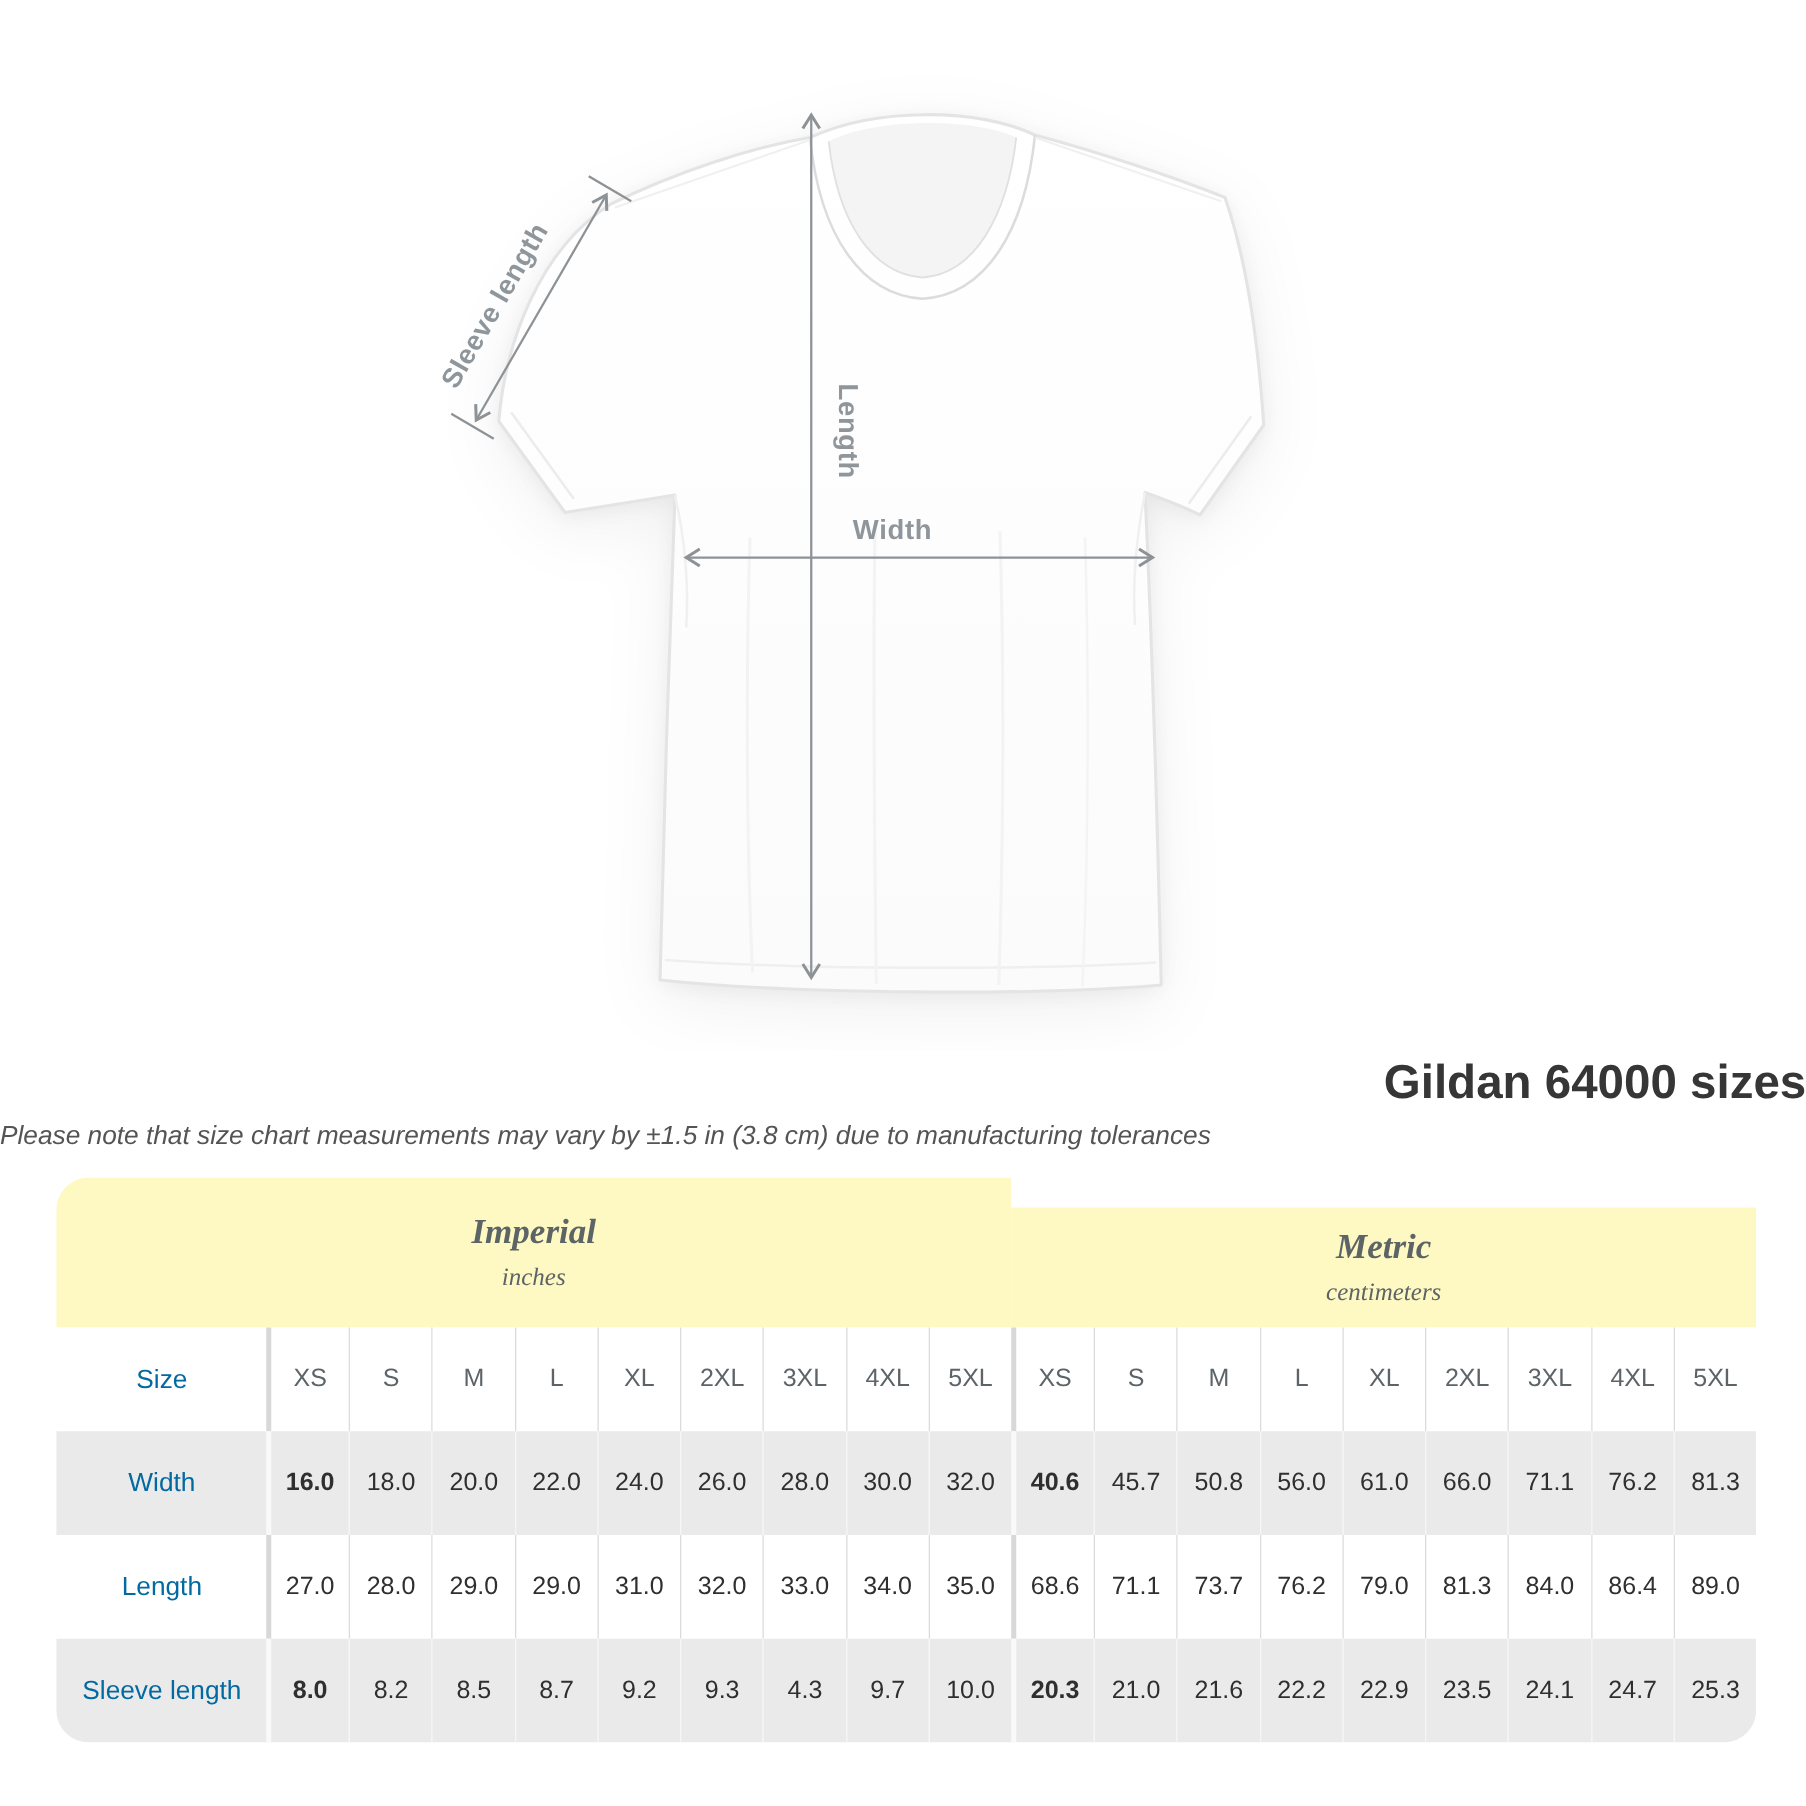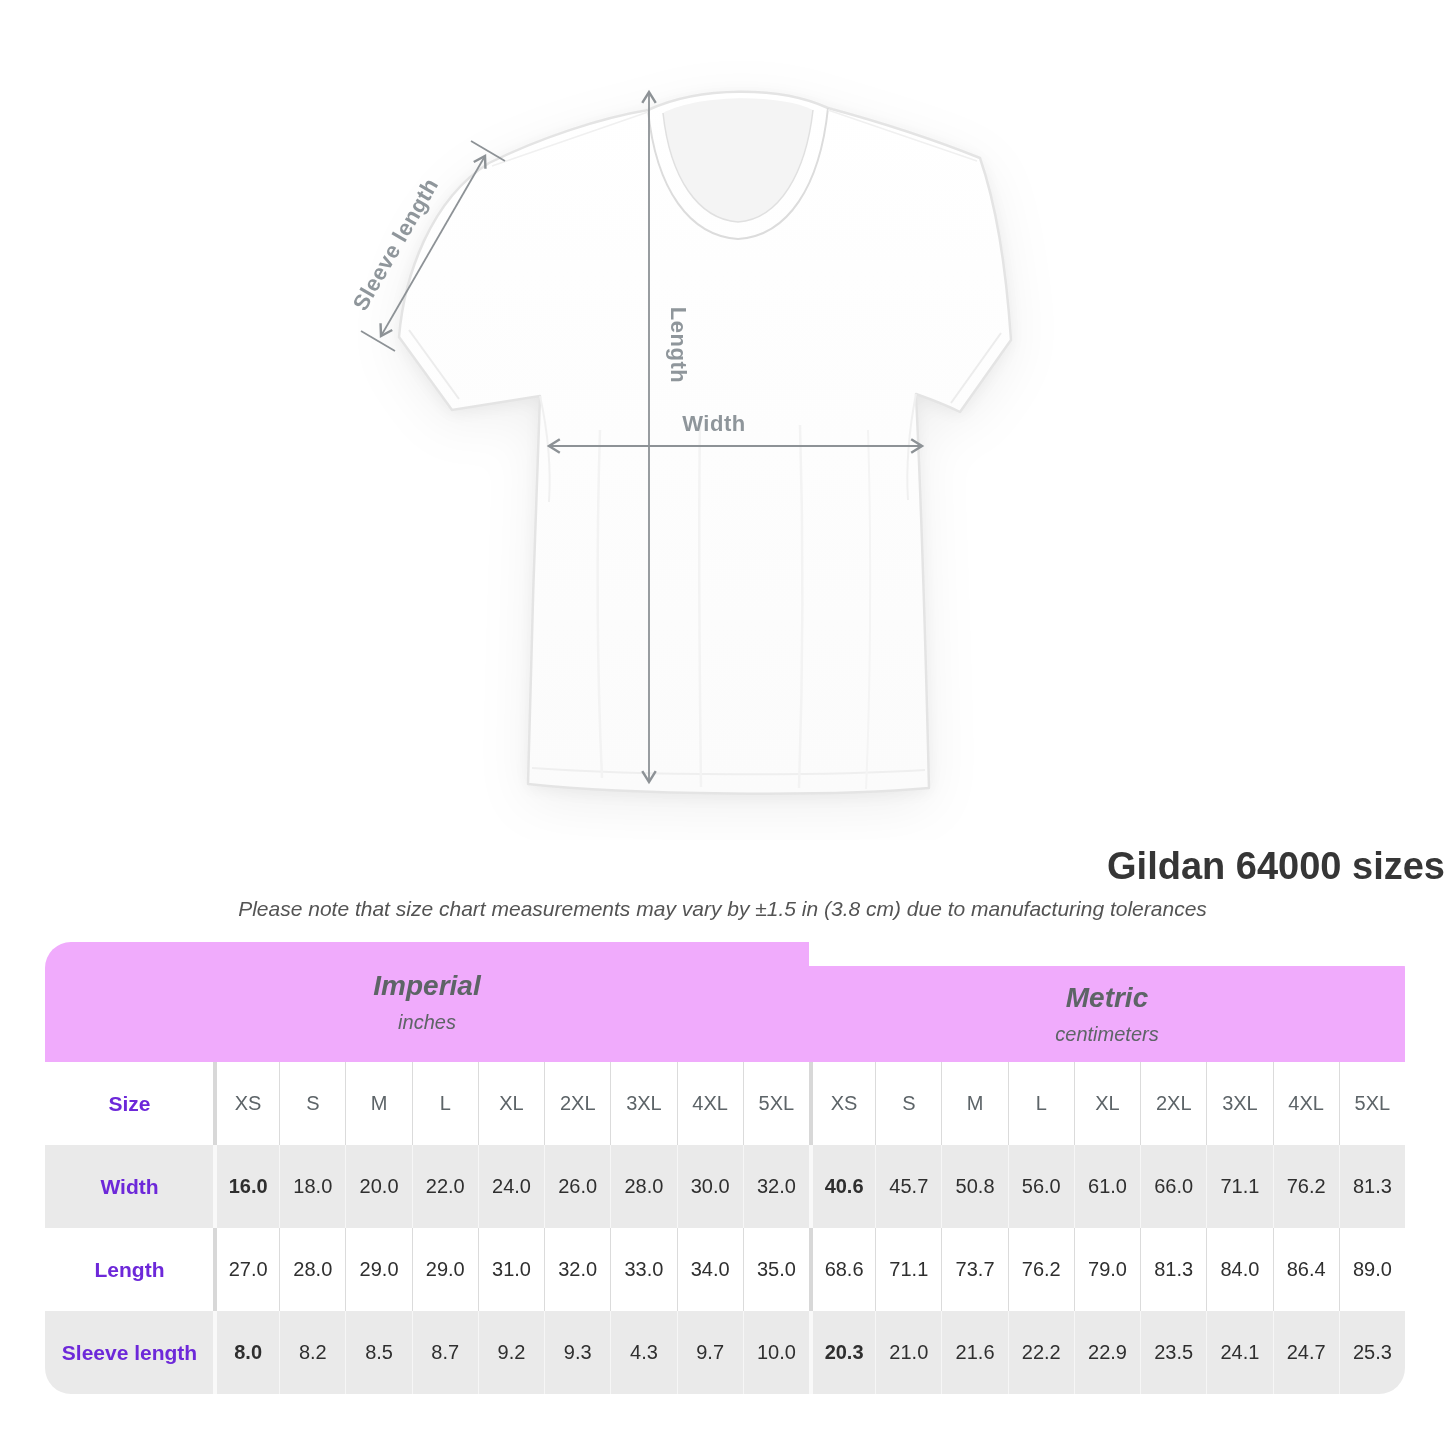--- a/index.html
+++ b/index.html
@@ -25,55 +25,56 @@
   }
 
   
   .page-title {
     position: absolute; top: 845px; left: 0; width: 100%;
     margin: 0; text-align: right;
     font-size: 38px; font-weight: bold; color: #363636;
   }
   .page-note {
     position: absolute; top: 897px; left: 0; width: 100%;
-    margin: 0; text-align: center;
+    margin: 0; text-align: left;
     font-size: 21px; font-style: italic; color: #545454;
   }
 
   
   .size-table {
     position: absolute; top: 942px; left: 45px;
     width: 1360px; height: 452px;
     display: grid;
     grid-template-columns: 168px repeat(18, 1fr);
     grid-template-rows: 120px repeat(4, 83px);
     background: #ffffff;
     border-radius: 26px;
     overflow: hidden;
   }
   .trow { display: contents; }
 
   .band-cell {
-    background: #f0abfc;
+    background: #fef9c3;
     display: flex; flex-direction: column;
     align-items: center; justify-content: center;
     gap: 9px;
+    font-family: Liberation Serif, serif;
   }
   .band-imperial { grid-column: 1 / 11; grid-row: 1; }
   .band-metric   { grid-column: 11 / 20; grid-row: 1; margin-top: 24px; }
   .band-title { font-size: 28px; font-weight: bold; font-style: italic; color: #5d6466; }
   .band-unit  { font-size: 20px; font-style: italic; color: #5d6466; }
 
   .cell {
     display: flex; align-items: center; justify-content: center;
     border-left: 1px solid transparent;
     background: #ffffff;
   }
   .col-head  { font-weight: normal; font-size: 20px; color: #5d6468; }
-  .row-label { font-weight: bold; font-size: 21px; color: #6d28d9; text-align: center; }
+  .row-label { font-weight: normal; font-size: 21px; color: #0369a1; text-align: center; }
   .val       { font-size: 20px; color: #2f2f2f; }
 
   .r-white > .v      { border-left-color: #dbdbdb; }
   .r-white > .strong { border-left-width: 4px; border-left-color: #d8d8d8; }
   .r-gray  > .cell   { background: #eaeaea; }
   .r-gray  > .v      { border-left-color: #f6f6f6; }
   .r-gray  > .strong { border-left-width: 4px; border-left-color: #f9f9f9; font-weight: bold; }
 </style>
 </head>
 <body>

